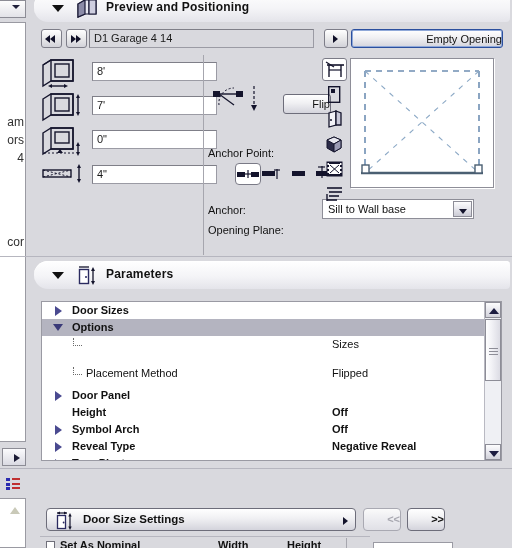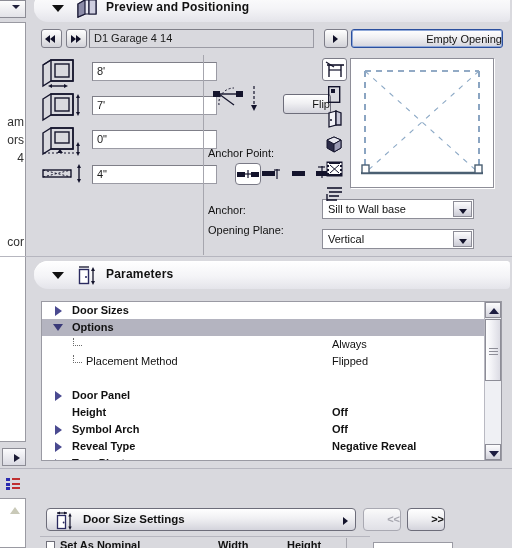--- a/index.html
+++ b/index.html
@@ -276,26 +276,20 @@
 
     <div class="label" style="left:180px;top:204px">Anchor:</div>
     <div class="combo" style="left:294px;top:199px;width:152px;height:20px">
       <span>Sill to Wall base</span>
       <span class="cbtn">
           <i></i>
         </span>
     </div>
 
     <div class="label" style="left:180px;top:224px">Opening Plane:</div>
-    <div class="combo" style="left:294px;top:229px;width:152px;height:20px">
-      <span>Vertical</span>
-      <span class="cbtn">
-          <i></i>
-        </span>
-    </div>
 
     <div class="pvtools" style="left:294px;top:58px;height:130px">
       <div class="pvtool sel" style="top:0">
         <svg width="21" height="19" viewBox="0 0 21 19" style="position:absolute;left:2px;top:2px">
           <line x1="2" y1="4" x2="19" y2="4" stroke="#14142c" stroke-width="1.6"></line>
           <line x1="4" y1="4" x2="4" y2="16" stroke="#14142c" stroke-width="1.4"></line>
           <line x1="16" y1="4" x2="16" y2="16" stroke="#14142c" stroke-width="1.4"></line>
           <line x1="4" y1="9" x2="16" y2="9" stroke="#14142c" stroke-width="1.2"></line>
           <line x1="1" y1="1" x2="9" y2="6" stroke="#14142c" stroke-width="1.2"></line>
         </svg>
@@ -384,24 +378,24 @@
       </div>
 
       <div class="trow sel" style="top:17px">
         <div class="tw-tri open" style="left:11px;top:5px"></div>
         <div class="tname bold" style="left:30px;top:2px">Options</div>
         <div class="tval bold" style="top:2px"></div>
       </div>
 
       <div class="trow" style="top:34px">
         <div class="tw-elbow" style="left:31px;top:2px;width:8px;height:7px"></div>
-        <div class="tval" style="top:2px">Always</div>
-      </div>
-
-      <div class="trow" style="top:51px">
+        <div class="tval" style="top:2px">Sizes</div>
+      </div>
+
+      <div class="trow" style="top:63px">
         <div class="tw-elbow" style="left:31px;top:2px;width:8px;height:7px"></div>
         <div class="tname" style="left:44px;top:2px">Placement Method</div>
         <div class="tval" style="top:2px">Flipped</div>
       </div>
 
 
       <div class="trow" style="top:85px">
         <div class="tw-tri closed" style="left:13px;top:4px"></div>
         <div class="tname bold" style="left:30px;top:2px">Door Panel</div>
         <div class="tval bold" style="top:2px"></div>

